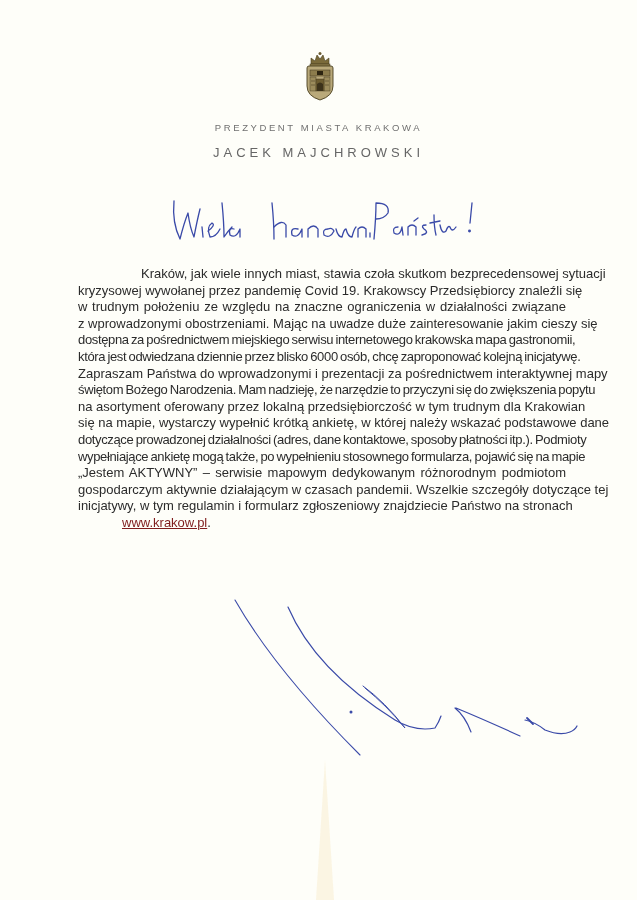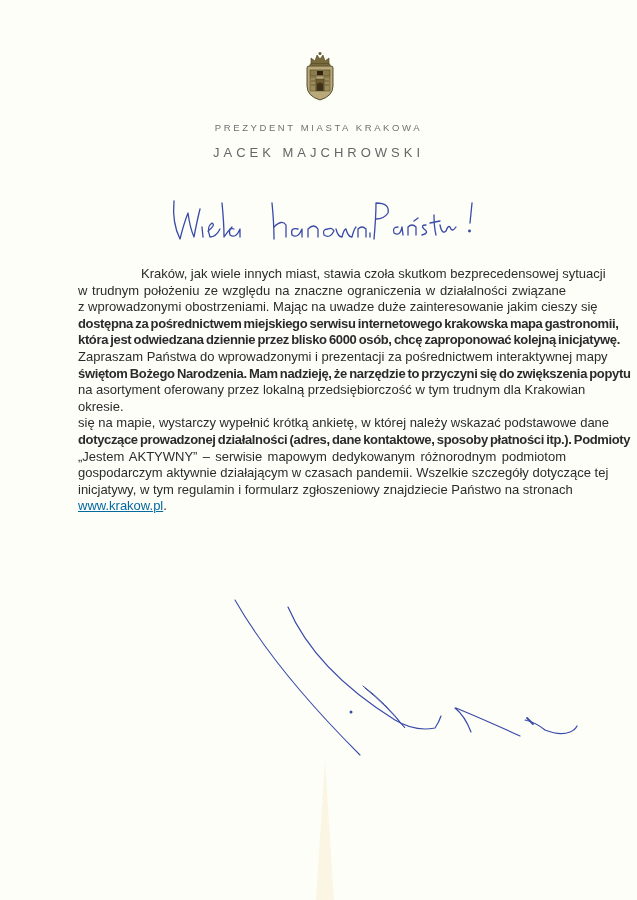--- a/index.html
+++ b/index.html
@@ -23,24 +23,24 @@
   .salutation { position: absolute; left: 150px; top: 183px; width: 330px; height: 70px; }
   .body-text {
     position: absolute; left: 78px; top: 266px; width: 488px;
     font-size: 13px; line-height: 16.6px; color: #2b2b2b;
   }
   .line {
     display: block; white-space: nowrap;
     text-align: justify; text-align-last: justify;
     height: 16.6px; overflow: visible;
   }
-  .line.tight { letter-spacing: -0.35px; word-spacing: -1px; font-weight: bold; }
+  .line.tight { letter-spacing: -0.35px; word-spacing: -1px; }
   .line.indent { padding-left: 63px; }
   .line.last { text-align: left; text-align-last: left; }
-  .link { color: #0369a1; text-decoration: underline; }
+  .link { color: #7f1d1d; text-decoration: underline; margin-left: 44px; }
   .signature { position: absolute; left: 215px; top: 590px; width: 380px; height: 170px; }
   .watermark { position: absolute; left: 310px; top: 760px; width: 30px; height: 140px; }
 </style>
 </head>
 <body>
 
 <div class="page">
 
   <svg class="crest" viewBox="0 0 34 52">
 
@@ -91,32 +91,33 @@
     <path d="M284 32 Q284 44 286 52 M280 40 L290 38"></path>
     <path d="M290 42 Q292 52 296 48 Q298 42 300 44 Q302 50 306 44"></path>
 
     <path d="M322 20 L320 40"></path>
     <circle cx="319.5" cy="48" r="0.8" fill="#3a4aa8"></circle>
   </svg>
 
   <div class="body-text">
     <div>
       <span class="line indent">Kraków, jak wiele innych miast, stawia czoła skutkom bezprecedensowej sytuacji</span>
+      <span class="line">kryzysowej wywołanej przez pandemię Covid 19. Krakowscy Przedsiębiorcy znaleźli się</span>
       <span class="line">w trudnym położeniu ze względu na znaczne ograniczenia w działalności związane</span>
       <span class="line">z wprowadzonymi obostrzeniami. Mając na uwadze duże zainteresowanie jakim cieszy się</span>
       <span class="line tight">dostępna za pośrednictwem miejskiego serwisu internetowego krakowska mapa gastronomii,</span>
       <span class="line tight">która jest odwiedzana dziennie przez blisko 6000 osób, chcę zaproponować kolejną inicjatywę.</span>
       <span class="line">Zapraszam Państwa do wprowadzonymi i prezentacji za pośrednictwem interaktywnej mapy</span>
       <span class="line tight">świętom Bożego Narodzenia. Mam nadzieję, że narzędzie to przyczyni się do zwiększenia popytu</span>
       <span class="line">na asortyment oferowany przez lokalną przedsiębiorczość w tym trudnym dla Krakowian</span>
-      <span class="line last">okresie.</span>
     </div>
     <div>
       <span class="line">się na mapie, wystarczy wypełnić krótką ankietę, w której należy wskazać podstawowe dane</span>
       <span class="line tight">dotyczące prowadzonej działalności (adres, dane kontaktowe, sposoby płatności itp.). Podmioty</span>
+      <span class="line tight">wypełniające ankietę mogą także, po wypełnieniu stosownego formularza, pojawić się na mapie</span>
       <span class="line">„Jestem AKTYWNY” – serwisie mapowym dedykowanym różnorodnym podmiotom</span>
       <span class="line">gospodarczym aktywnie działającym w czasach pandemii. Wszelkie szczegóły dotyczące tej</span>
       <span class="line">inicjatywy, w tym regulamin i formularz zgłoszeniowy znajdziecie Państwo na stronach</span>
       <span class="line last"><a class="link">www.krakow.pl</a><span>.</span></span>
     </div>
   </div>
 
   <svg class="signature" viewBox="0 0 380 170" fill="none" stroke="#3a4aa8" stroke-width="1.2" stroke-linecap="round">
     <path d="M20 10 Q60 80 145 165" stroke-width="1.1"></path>
     <path d="M73 17 Q100 80 180 130 Q200 142 220 138 Q224 132 226 126"></path>

